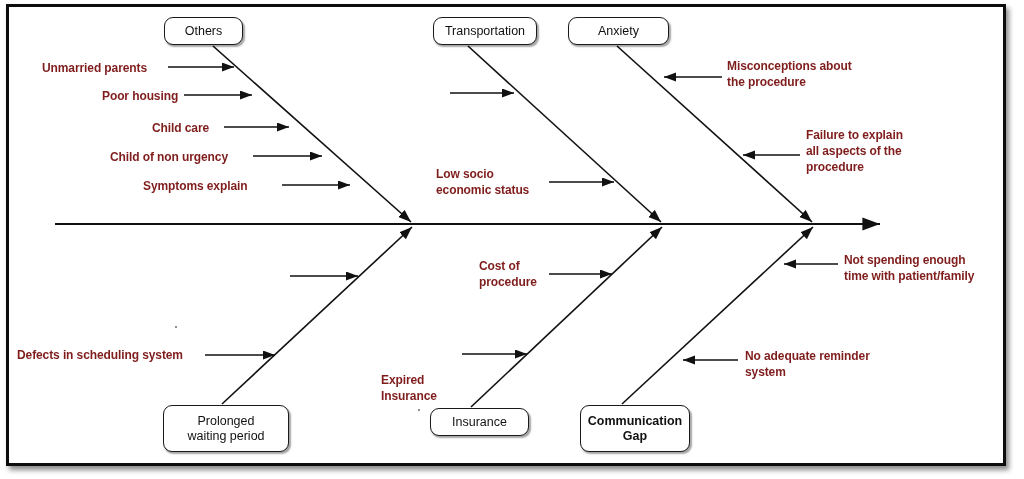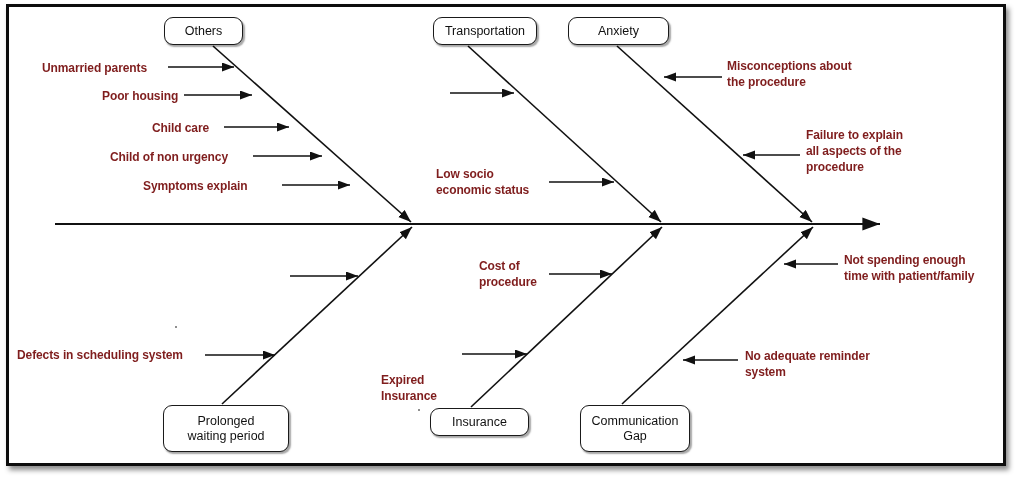--- a/index.html
+++ b/index.html
@@ -138,21 +138,21 @@
     <span>Anxiety</span>
   </div>
 
   <div class="cat-box" style="left:163px; top:405px; width:126px; height:47px;">
     <span>Prolonged
 waiting period</span>
   </div>
   <div class="cat-box" style="left:430px; top:408px; width:99px; height:28px;">
     <span>Insurance</span>
   </div>
-  <div class="cat-box" style="left:580px; top:405px; width:110px; height:47px;">
+  <div class="cat-box" style="left:580px; top:405px; width:110px; height:47px;font-weight:bold;">
     <span>Communication
 Gap</span>
   </div>
 
 
   <div class="lbl" style="left:42px; top:60px;">Unmarried parents</div>
   <div class="lbl" style="left:102px; top:88px;">Poor housing</div>
   <div class="lbl" style="left:152px; top:120px;">Child care</div>
   <div class="lbl" style="left:110px; top:149px;">Child of non urgency</div>
   <div class="lbl" style="left:143px; top:178px;">Symptoms explain</div>

